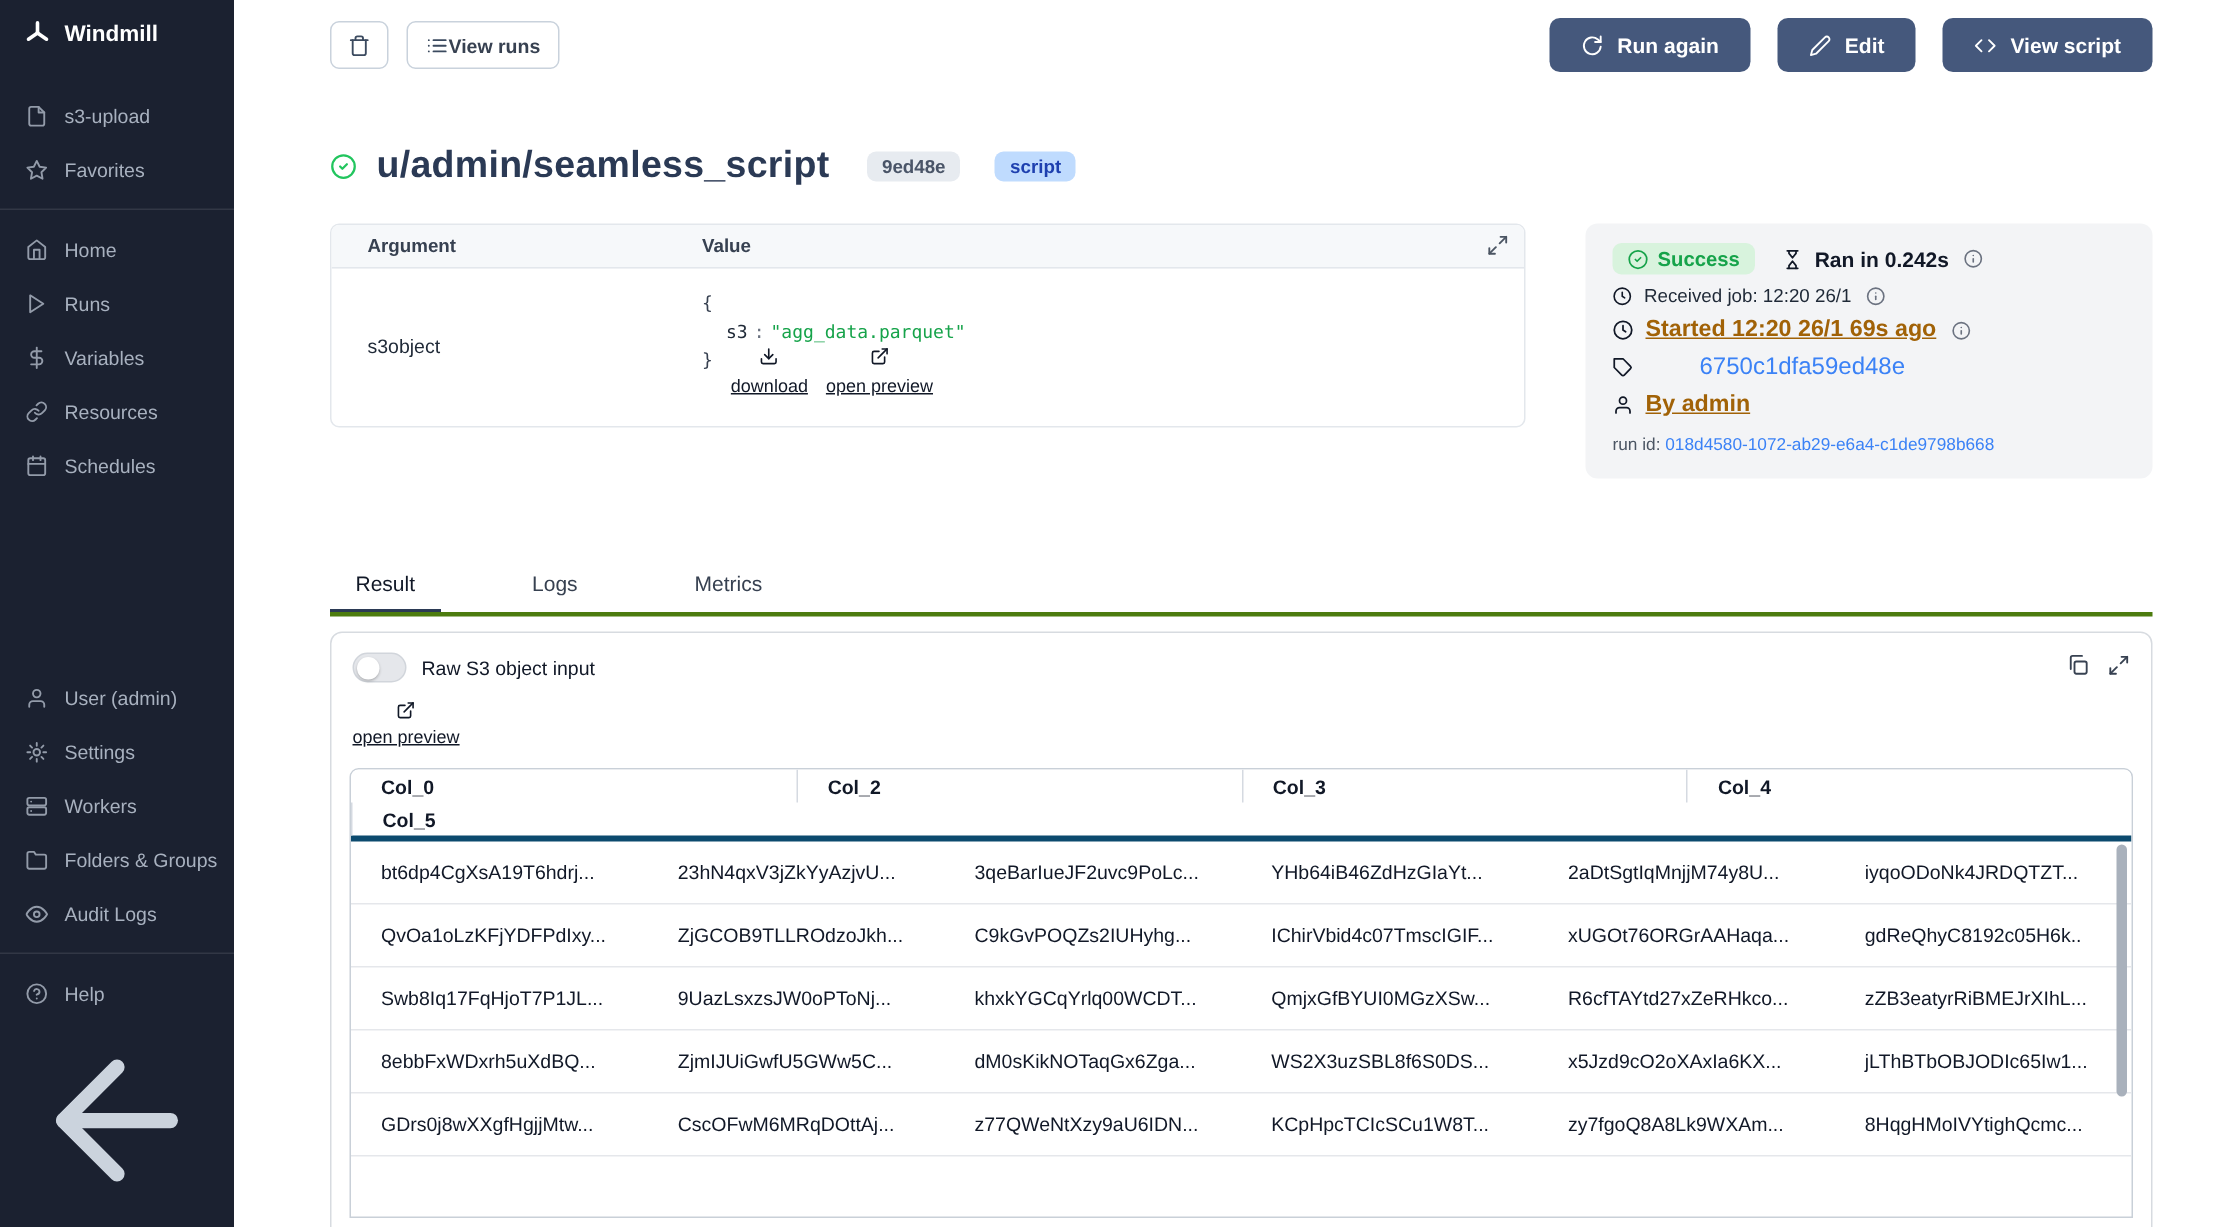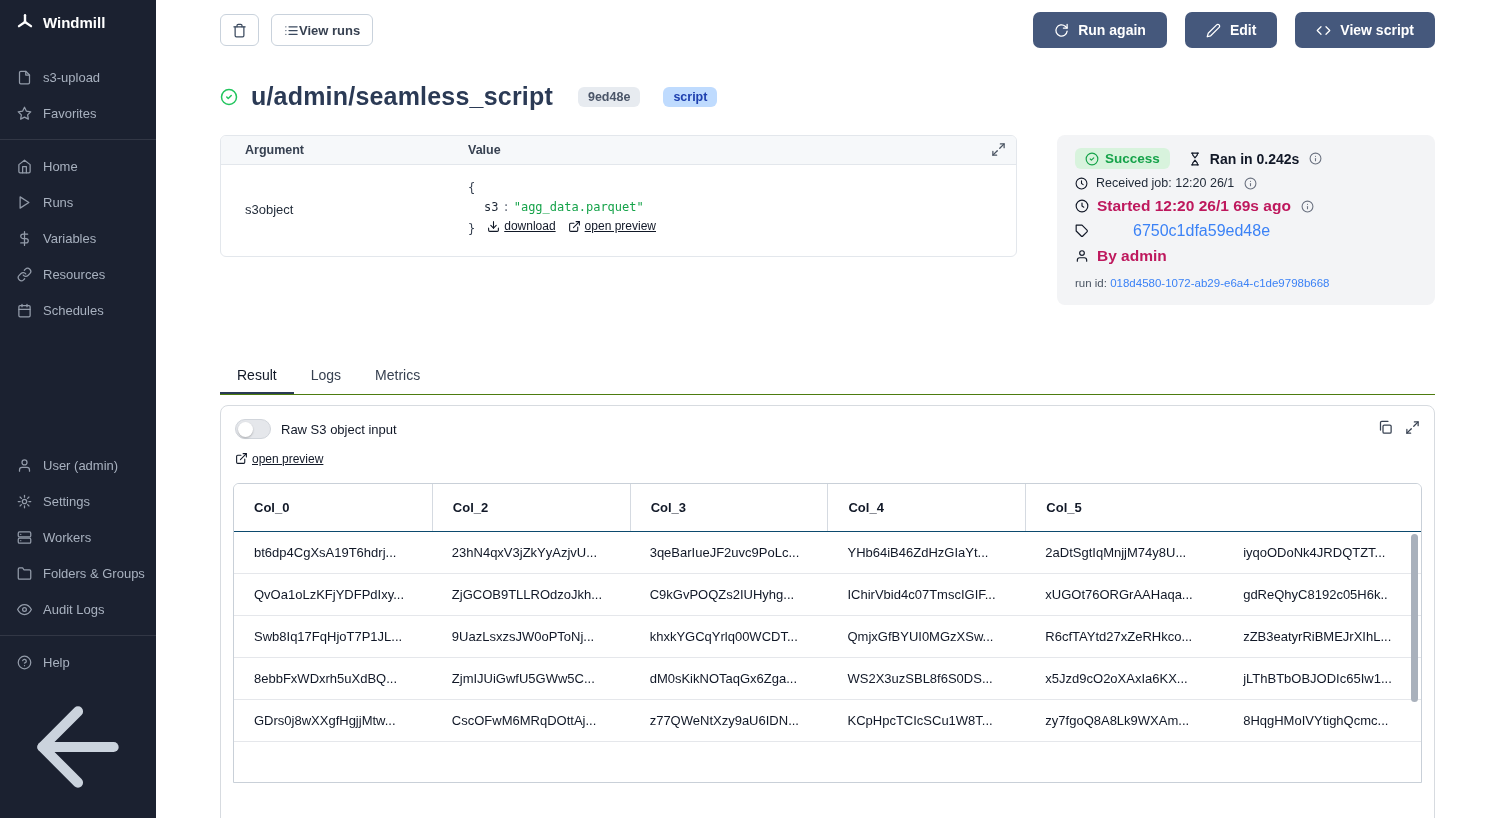--- a/index.html
+++ b/index.html
@@ -31,21 +31,21 @@
   .tb-right { display:flex; align-items:center; gap:18px; }
   .btn-outline { display:flex; align-items:center; gap:0; height:32px; padding:0 12px;
     background:#fff; border:1px solid #c9d2dc; border-radius:6px; font-size:13px;
     font-weight:600; color:#374151; cursor:pointer; }
   .btn-outline .ic { width:15px; height:15px; color:#3b4a5f; }
   .btn-dark { display:flex; align-items:center; gap:9px; height:36px; padding:0 21px;
     background:#45587c; border:none; border-radius:7px; font-size:14px; font-weight:600;
     color:#fff; cursor:pointer; font-family:"Liberation Sans", sans-serif; }
   .btn-dark .ic { width:15px; height:15px; color:#fff; }
 
-  .title-row { margin-top:34px; display:flex; align-items:center; gap:13px; }
+  .title-row { margin-top:48px; display:flex; align-items:center; gap:13px; }
   .title-row .check { width:18px; height:18px; color:#22c55e; }
   .page-title { font-size:25px; font-weight:700; color:#2b3a55; letter-spacing:.2px; }
   .badge { border-radius:6px; padding:3px 10px; font-size:12.5px; font-weight:600; }
   .badge-gray { background:#e7ebf0; color:#4a5568; margin-left:12px; }
   .badge-blue { background:#bfdbfe; color:#1e40af; margin-left:10px; }
 
   .content-row { margin-top:24px; display:flex; align-items:flex-start; gap:40px; }
 
   
   .args { width:797px; border:1px solid #e3e7ec; border-radius:6px; overflow:hidden; }
@@ -54,40 +54,40 @@
     border-bottom:1px solid #e3e7ec; position:relative; }
   .args-expand { position:absolute; right:10px; top:6px; width:15px; height:15px; color:#4b5563; cursor:pointer; }
   .args-body { display:grid; grid-template-columns:223px 1fr; padding:14px 0 16px 24px; min-height:86px; }
   .arg-name { font-size:13px; color:#1f2937; align-self:center; }
   .arg-value { font-family:"DejaVu Sans Mono", monospace; font-size:12px; color:#374151; line-height:1.6; }
   .arg-indent { padding-left:16px; }
   .json-key { color:#1f2937; }
   .json-colon { color:#6b7280; padding:0 4px; }
   .json-str { color:#16a34a; }
   .mini-link { display:inline-flex; align-items:center; gap:4px; font-family:"Liberation Sans", sans-serif;
-    font-size:12px; font-weight:500; color:#111827; text-decoration:underline; margin-left:12px; cursor:pointer; }
+    font-size:12px; font-weight:500; color:#111827; text-decoration:underline; margin-left:12px; cursor:pointer;flex-direction:column; }
   .mini-link .ic { width:13px; height:13px; }
 
   
   .status { width:378px; background:#f3f4f6; border-radius:8px; padding:13px 18px 16px; }
   .st-row { display:flex; align-items:center; gap:8px; margin-bottom:7px; }
   .st-row .ic { width:14px; height:14px; color:#111827; flex-shrink:0; }
   .ic-info { width:13px !important; height:13px !important; color:#6b7280 !important; margin-left:2px; }
   .pill-success { display:inline-flex; align-items:center; gap:6px; background:#d8f3dd;
     color:#16a34a; border-radius:6px; padding:3px 10px; font-size:13.5px; font-weight:600; margin-right:10px; }
   .pill-success .ic { width:14px; height:14px; color:#16a34a; }
   .ran-in { font-size:14px; font-weight:700; color:#111827; }
   .st-small { font-size:12.5px; color:#1f2937; }
-  .st-big { font-size:15.5px; font-weight:600; color:#be185d; }
+  .st-big { font-size:15.5px; font-weight:600; color:#a16207;text-decoration:underline; }
   .st-link { font-size:16px; color:#3b82f6; cursor:pointer;margin-left:36px; }
   .runid-row { margin-top:12px; font-size:11.5px; color:#4b5563; }
   .runid-link { color:#3b82f6; cursor:pointer; }
 
   
-  .tabs { margin-top:53px; display:flex; border-bottom:1px solid #4d7c0f; }
+  .tabs { margin-top:53px; display:flex; border-bottom:3px solid #4d7c0f;gap:44px; }
   .tab { padding:0 17px; height:36px; display:flex; align-items:center; font-size:14px;
     color:#374151; cursor:pointer; border-bottom:2px solid transparent; }
   .tab.active { color:#111827; font-weight:500; border-bottom:2px solid #2b3a55; }
 
   
   .result-panel { margin-top:10px; border:1px solid #d7dbe0; border-radius:8px;
     padding:13px 12px; height:480px; position:relative; }
   .toggle-row { display:flex; align-items:center; gap:10px; padding-left:2px; }
   .toggle { width:36px; height:20px; border-radius:10px; background:#e5e7eb;
     border:1px solid #d1d5db; position:relative; cursor:pointer; flex-shrink:0; }
@@ -99,22 +99,22 @@
   .dash-box { margin-top:14px; border:1.5px dashed #8b93a1; border-radius:8px; height:34px;
     display:flex; align-items:center; justify-content:center; gap:9px; cursor:pointer; }
   .dash-box .ic { width:17px; height:17px; color:#1f2937; }
   .dash-label { font-size:15px; font-weight:600; color:#1f2937; }
   .preview-row { margin-top:12px; padding-left:2px; }
   .preview-row .mini-link { margin-left:0; }
 
   
   .dtable { margin-top:14px; border:1px solid #c9d0d8; border-radius:6px 6px 0 0;
     position:relative; overflow:hidden; }
-  .dt-head { display:grid; grid-template-columns:repeat(6,1fr); height:48px;
-    border-bottom:1px solid #0c4a6e; align-items:center; background:#fff; }
+  .dt-head { display:grid; grid-template-columns:repeat(4,1fr); height:48px;
+    border-bottom:4px solid #0c4a6e; align-items:center; background:#fff; }
   .dt-head .th { font-size:13px; font-weight:700; color:#111827; padding-left:20px;
     height:100%; display:flex; align-items:center; }
   .dt-head .th + .th { border-left:1px solid #d5dae1; }
   .dt-row { display:grid; grid-template-columns:repeat(6,1fr); height:42px;
     border-bottom:1px solid #e5e7eb; align-items:center; }
   .dt-row .td { font-size:13px; color:#111827; padding-left:20px; white-space:nowrap;
     overflow:hidden; }
   .scrollbar { position:absolute; right:3px; top:50px; width:7px; height:168px;
     background:#a9b1bc; border-radius:4px; }
 </style>

